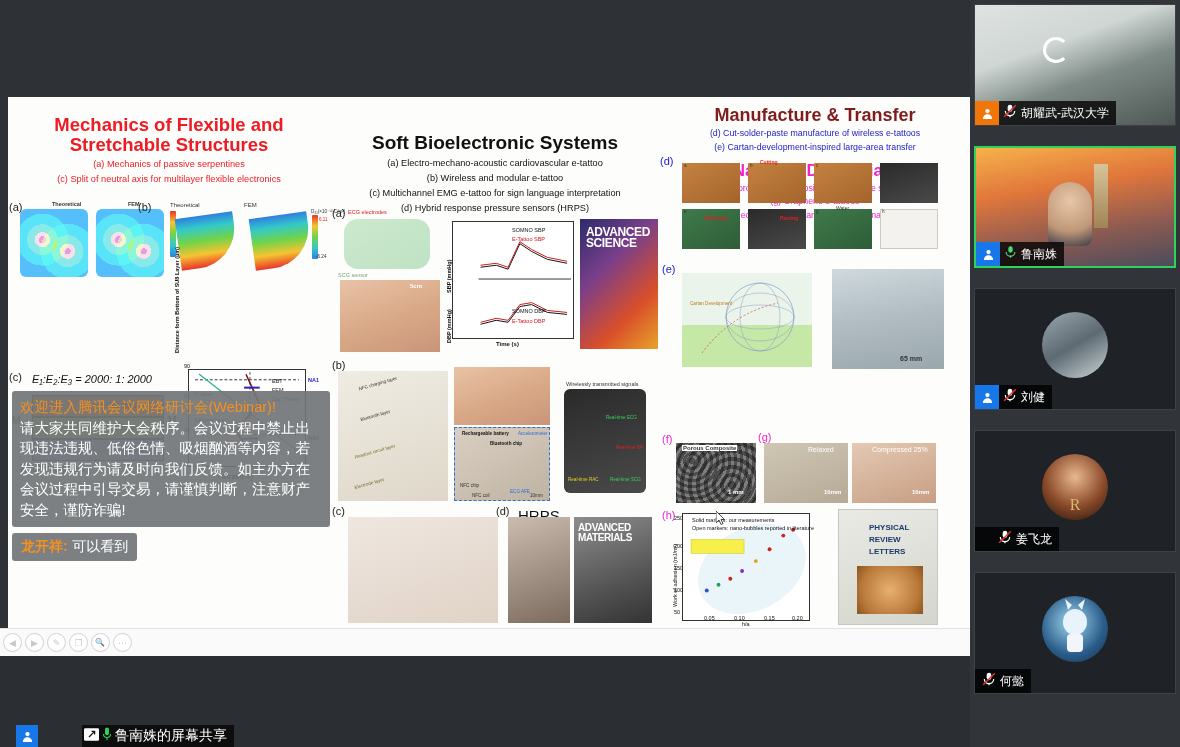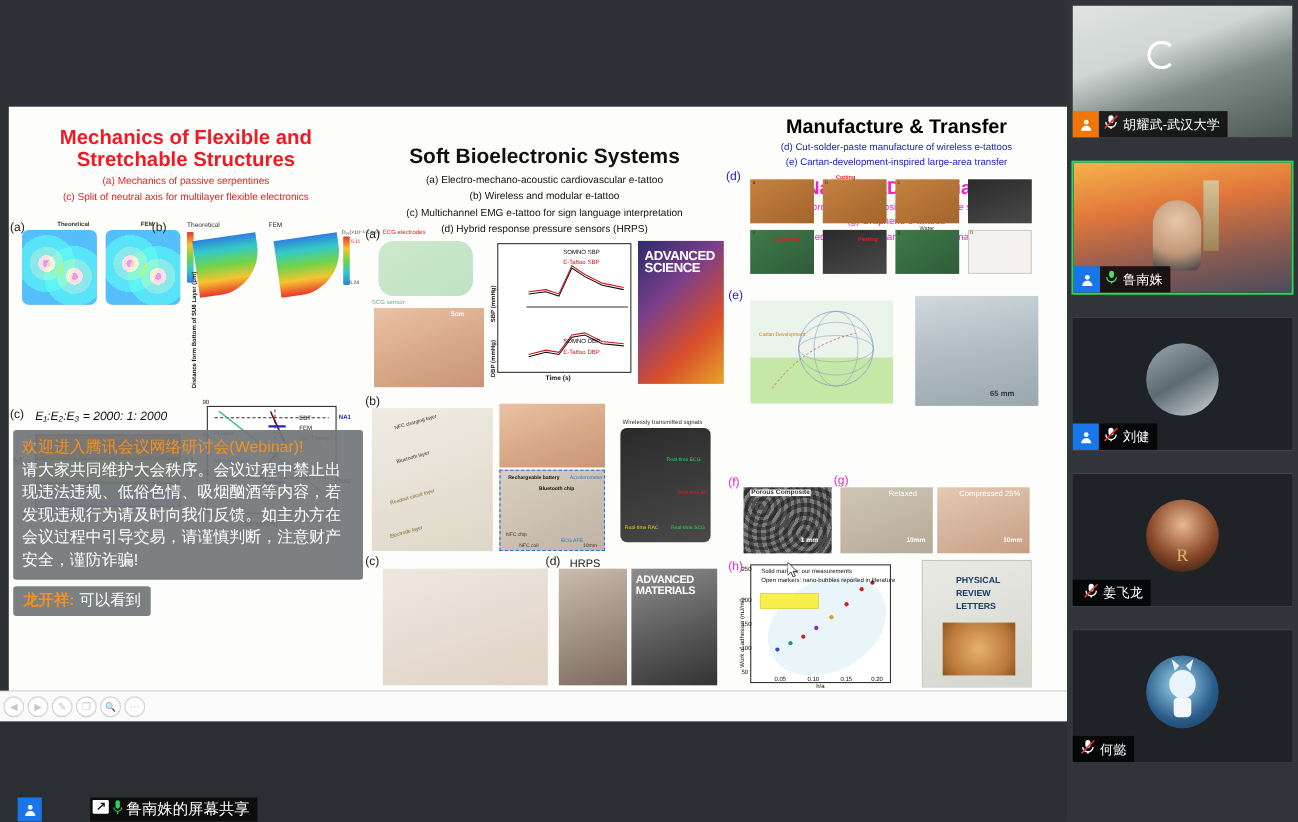--- a/index.html
+++ b/index.html
@@ -32,21 +32,21 @@
   
   #colA { left:0px; width:322px; }
   #colA .h1 { color:#ed1c24; font-size:18.5px; margin-top:18px; }
   #colA .sub { color:#ed1c24; font-size:9.2px; margin-top:4px; }
   
   #colB { left:322px; width:330px; }
   #colB .h1 { color:#111; font-size:19px; margin-top:36px; }
   #colB .sub { color:#111; font-size:9.2px; margin-top:4px; }
   
   #colC { left:652px; width:310px; }
-  #colC .h1 { color:#000000; font-size:18px; margin-top:9px; }
+  #colC .h1 { color:#7f1d1d; font-size:18px; margin-top:9px; }
   #colC .sub { color:#2121c8; font-size:8.8px; margin-top:3px; }
   #nano-head { margin-top:6px; }
   #nano-head .h1 { color:#ee22cc; font-size:17px; }
   #nano-head .sub { color:#ee22cc; font-size:8.8px; margin-top:3px; }
 
   .panel-lbl { position:absolute; font-size:11px; color:#222; }
   .panel-lbl.blue { color:#2121c8; }
   .panel-lbl.mag { color:#ee22cc; }
 
   .fig { position:absolute; overflow:hidden; }
@@ -250,21 +250,21 @@
         <div class="mini-txt" style="left:236px;top:284px;font-size:5.5px;">Wirelessly transmitted signals</div>
         <div class="fig g-dark" style="left:234px;top:292px;width:82px;height:104px;border-radius:6px;"></div>
         <div class="mini-txt" style="left:276px;top:318px;color:#35d15a;">Real-time ECG</div>
         <div class="mini-txt" style="left:286px;top:348px;color:#e02020;">Real-time BP</div>
         <div class="mini-txt" style="left:238px;top:380px;color:#e8d020;">Real-time RAC</div>
         <div class="mini-txt" style="left:280px;top:380px;color:#35d15a;">Real-time SCG</div>
 
         <div class="panel-lbl" style="left:2px;top:408px;">(c)</div>
         <div class="fig" style="left:18px;top:420px;width:150px;height:106px;background:linear-gradient(160deg,#efe7e0,#e0d2c6);"></div>
         <div class="panel-lbl" style="left:166px;top:408px;">(d)</div>
-        <div class="mini-txt" style="left:188px;top:410px;font-size:10px;color:#111;">HRPS</div>
+        <div class="mini-txt" style="left:188px;top:410px;font-size:15px;color:#111;">HRPS</div>
         <div class="fig" style="left:178px;top:420px;width:62px;height:106px;background:linear-gradient(160deg,#cbbcb0,#7c6a5e);"></div>
         <div class="cover" style="left:244px;top:420px;width:78px;height:106px;background:linear-gradient(160deg,#8d8d8d,#555 60%,#333);">
           <div class="ttl" style="left:4px;top:6px;font-size:10px;letter-spacing:-0.4px;">ADVANCED MATERIALS</div>
         </div>
       </div>
 
       <div class="col" id="colC">
         <div class="h1">Manufacture &amp; Transfer</div>
         <div class="sub">(d) Cut-solder-paste manufacture of wireless e-tattoos</div>
         <div class="sub">(e) Cartan-development-inspired large-area transfer</div>
@@ -503,21 +503,21 @@
     </div>
 
 
     <div class="tile">
       <div class="circ-av" style="background:radial-gradient(circle at 50% 35%,#e8b88f,#8a4a2a 55%,#1d1209);">
         <svg viewBox="0 0 66 66" style="width:100%;height:100%">
             <text x="33" y="56" font-size="16" fill="#d8b870" text-anchor="middle" font-family="serif">R</text>
           </svg>
       </div>
       <div class="tile-name">
-        <div class="nm-rest" style="padding-left:10px;justify-content:center;">
+        <div class="nm-rest" style="padding-left:23px;justify-content:center;">
           <span>
             <svg width="14" height="14" viewBox="0 0 18 18">
                 <rect x="6" y="1" width="6" height="9" rx="3" fill="#fff"></rect>
                 <path d="M3 9a6 6 0 0 0 12 0" stroke="#fff" stroke-width="1.6" fill="none"></path>
                 <line x1="9" y1="14" x2="9" y2="17" stroke="#fff" stroke-width="1.6"></line>
                 <line x1="1.5" y1="16.5" x2="16.5" y2="1.5" stroke="#e03434" stroke-width="1.9"></line>
               </svg>
           </span>
           <span class="nm-txt">姜飞龙</span>
         </div>

